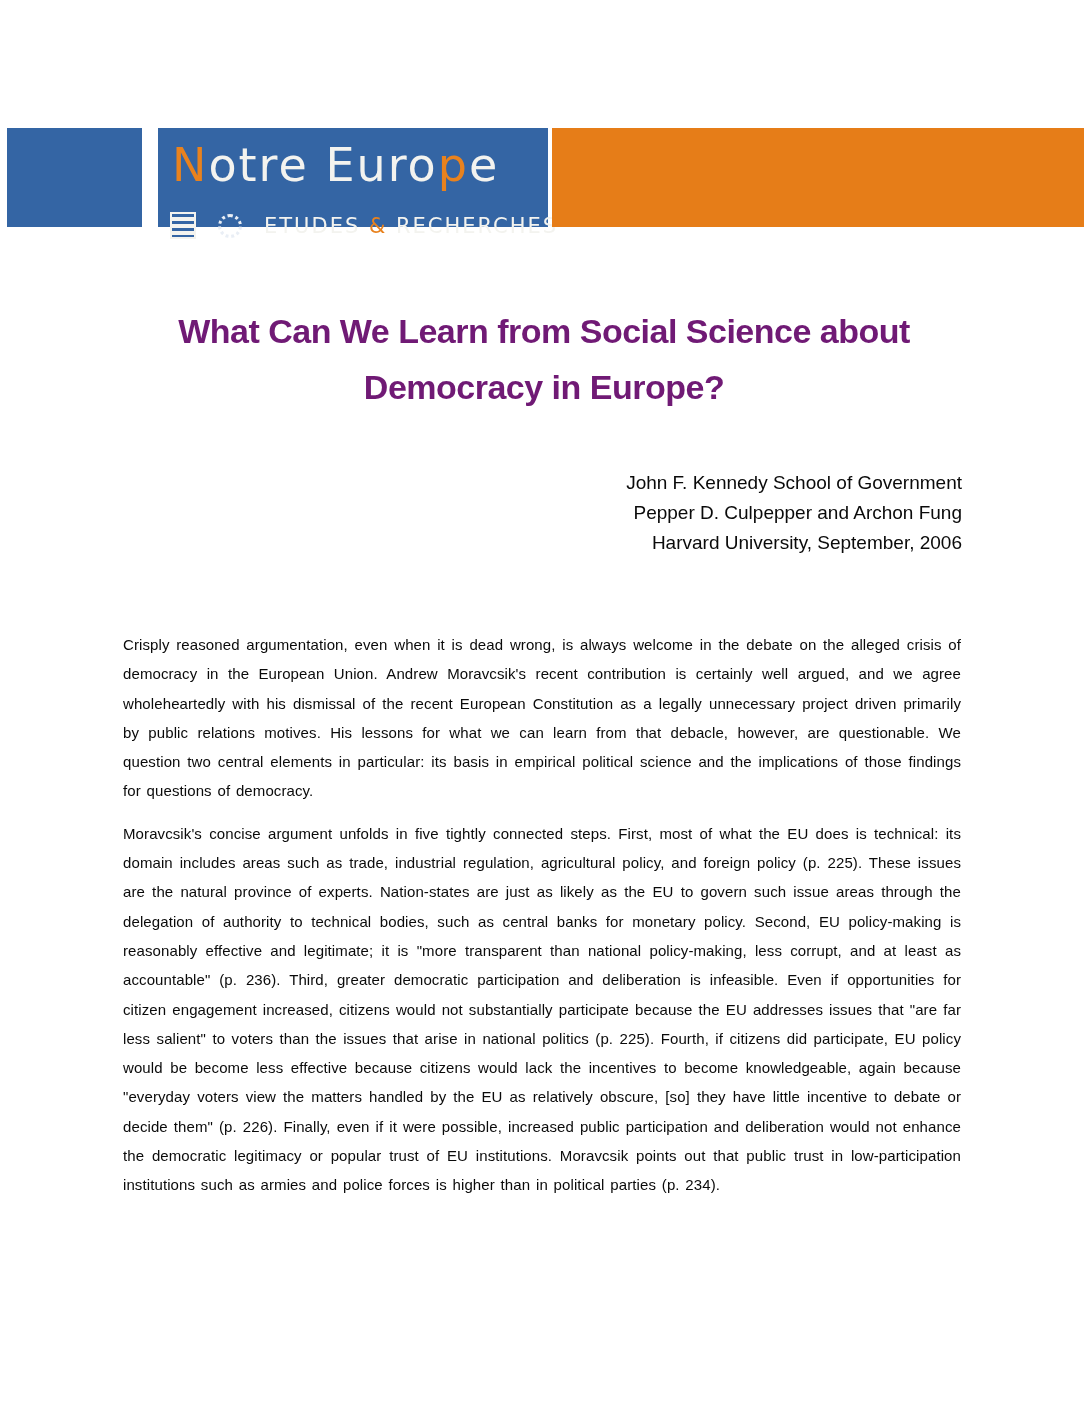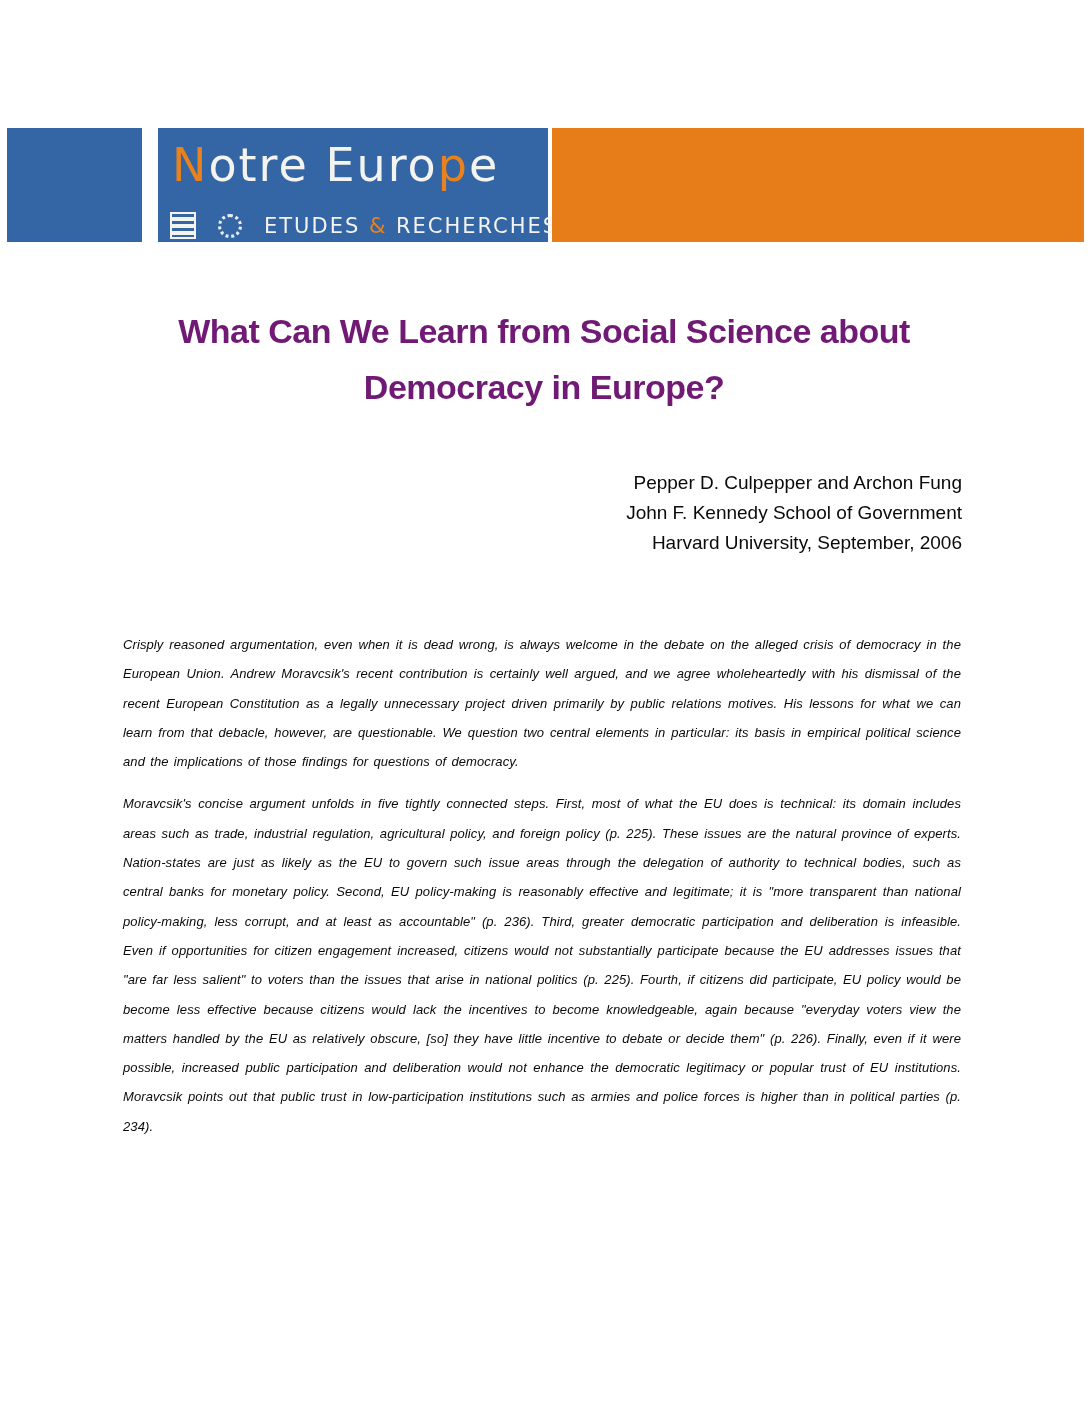--- a/index.html
+++ b/index.html
@@ -8,21 +8,21 @@
     width: 1088px; height: 1408px;
     background: #ffffff;
     font-family: "Liberation Sans", sans-serif;
     color: #000;
     position: relative;
     overflow: hidden;
   }
 
   
   .banner { position: absolute; top: 128px; left: 0; width: 1088px; height: 125px; }
-  .blk { position: absolute; top: 0; height: 114px; padding-left: 38px; }
+  .blk { position: absolute; top: 0; height: 99px; padding-left: 38px; }
   .blk-blue-left   { left: 7px;   width: 135px; background: #3465a4; }
   .blk-logo        { left: 158px; width: 390px; background: #3465a4; }
   .blk-orange-sliver { left: 552px; width: 14px; background: #e67d18; }
   .blk-orange-right  { left: 582px; width: 502px; background: #e67d18; }
 
   .brand {
     position: absolute; left: 14px; top: 10px;
     font-family: "DejaVu Sans", sans-serif;
     font-size: 46px; font-weight: 400; letter-spacing: 2px;
     color: #f3f3ef; white-space: nowrap;
@@ -61,23 +61,23 @@
   
   .authors {
     position: absolute; top: 468px; right: 126px;
     text-align: right;
     font-size: 19px; line-height: 30px; color: #0a0a0a;
   }
 
   
   .body-text {
     position: absolute; top: 630px; left: 123px; width: 838px;
-    font-size: 13px; line-height: 29.3px;
+    font-size: 15px; line-height: 29.3px;
     letter-spacing: 0.1px; word-spacing: 1.5px;
-    text-align: justify; color: #0a0a0a; font-style: italic;
+    text-align: justify; color: #0a0a0a;
   }
   .body-text p { margin: 0 0 13px 0; }
 </style>
 </head>
 <body>
 
 <div class="banner">
   <div class="blk blk-blue-left"></div>
 
   <div class="blk blk-logo">
@@ -96,21 +96,21 @@
   <div class="blk blk-orange-sliver"></div>
   <div class="blk blk-orange-right"></div>
 </div>
 
 <div class="doc-title">
   <div>What Can We Learn from Social Science about</div>
   <div>Democracy in Europe?</div>
 </div>
 
 <div class="authors">
+  <div>John F. Kennedy School of Government</div>
   <div>Pepper D. Culpepper and Archon Fung</div>
-  <div>John F. Kennedy School of Government</div>
   <div>Harvard University, September, 2006</div>
 </div>
 
 <div class="body-text">
   <p>Crisply reasoned argumentation, even when it is dead wrong, is always welcome in the debate on the alleged crisis of democracy in the European Union. Andrew Moravcsik's recent contribution is certainly well argued, and we agree wholeheartedly with his dismissal of the recent European Constitution as a legally unnecessary project driven primarily by public relations motives. His lessons for what we can learn from that debacle, however, are questionable. We question two central elements in particular: its basis in empirical political science and the implications of those findings for questions of democracy.</p>
   <p>Moravcsik's concise argument unfolds in five tightly connected steps. First, most of what the EU does is technical: its domain includes areas such as trade, industrial regulation, agricultural policy, and foreign policy (p. 225). These issues are the natural province of experts. Nation-states are just as likely as the EU to govern such issue areas through the delegation of authority to technical bodies, such as central banks for monetary policy. Second, EU policy-making is reasonably effective and legitimate; it is "more transparent than national policy-making, less corrupt, and at least as accountable" (p. 236). Third, greater democratic participation and deliberation is infeasible. Even if opportunities for citizen engagement increased, citizens would not substantially participate because the EU addresses issues that "are far less salient" to voters than the issues that arise in national politics (p. 225). Fourth, if citizens did participate, EU policy would be become less effective because citizens would lack the incentives to become knowledgeable, again because "everyday voters view the matters handled by the EU as relatively obscure, [so] they have little incentive to debate or decide them" (p. 226). Finally, even if it were possible, increased public participation and deliberation would not enhance the democratic legitimacy or popular trust of EU institutions. Moravcsik points out that public trust in low-participation institutions such as armies and police forces is higher than in political parties (p. 234).</p>
 </div>
 
 </body></html>

